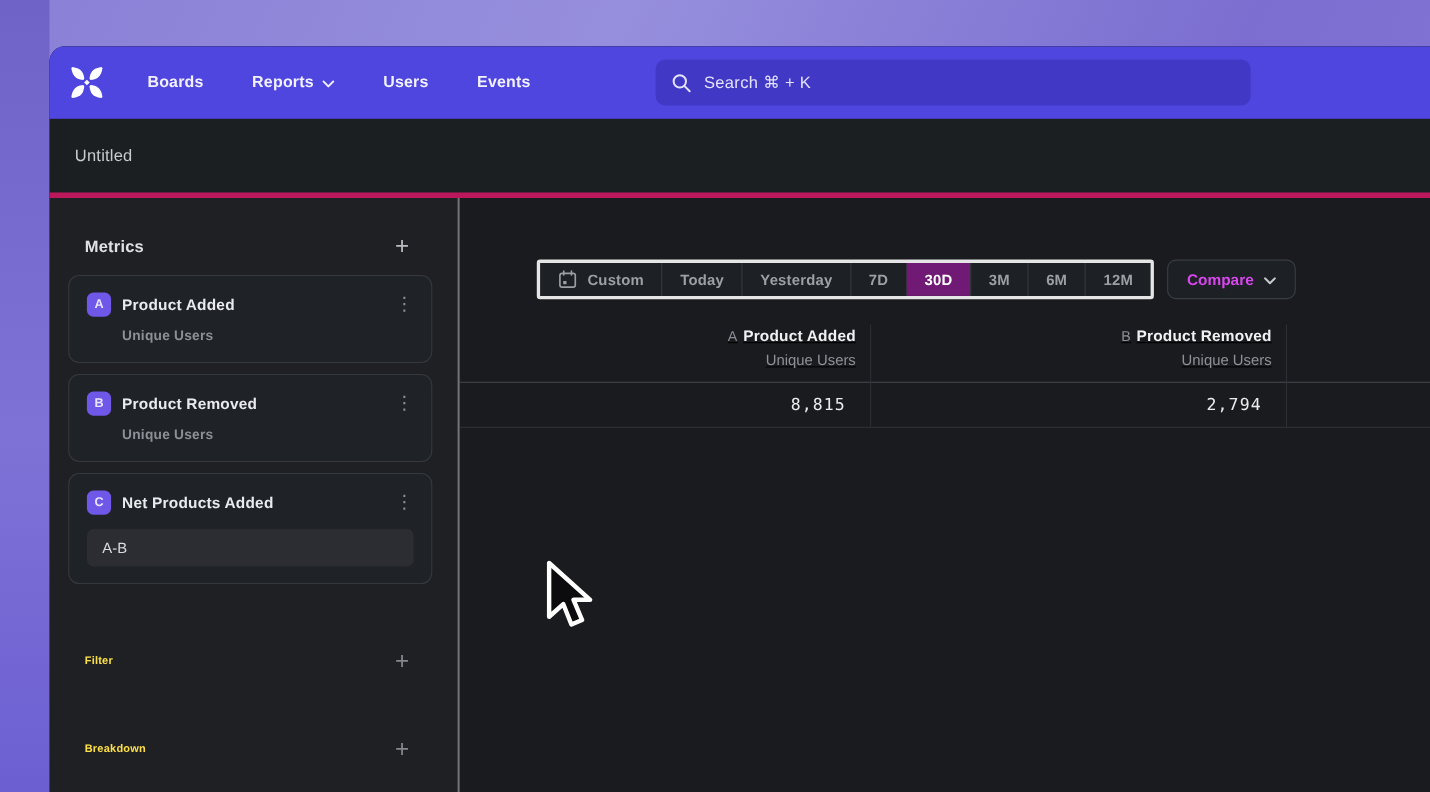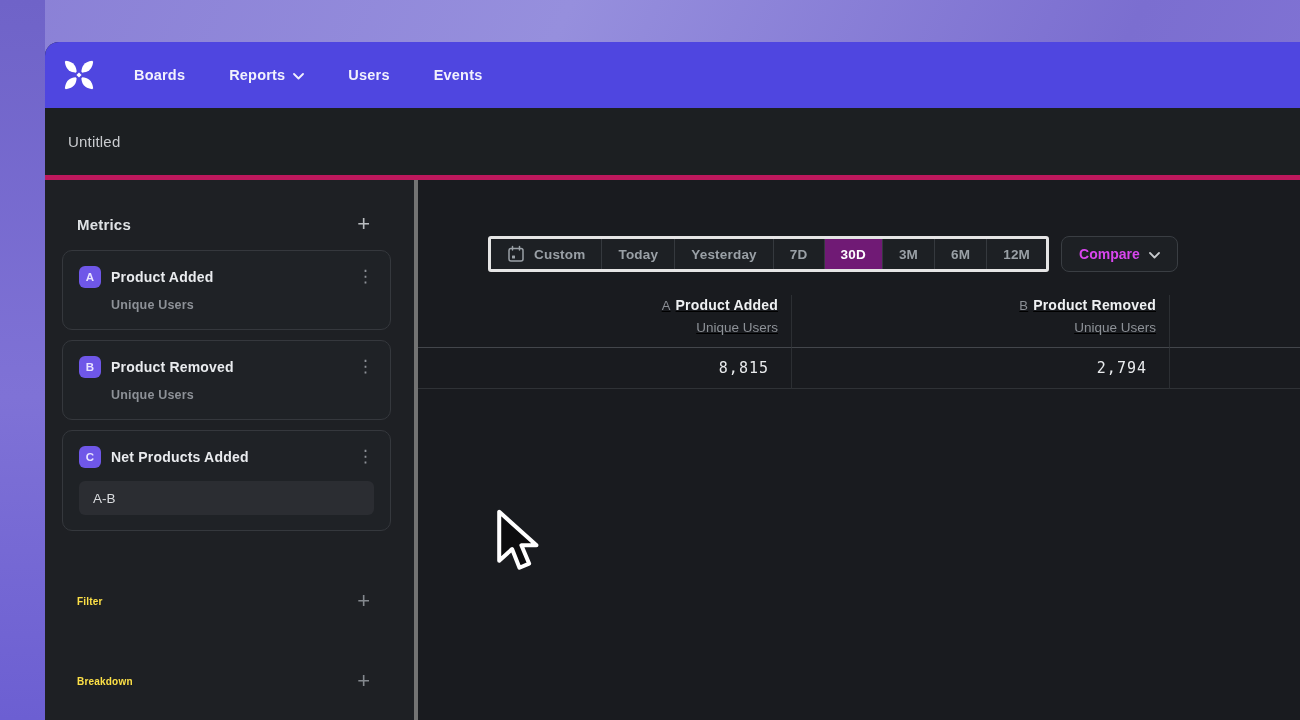--- a/index.html
+++ b/index.html
@@ -40,21 +40,21 @@
   
   .doc-header {
     height:72px; flex:0 0 72px; background:#1c1f22;
     border-bottom:5px solid #be185d; display:flex; align-items:center; padding-left:23px;
   }
   .doc-title { color:#c9cbcf; font-size:15px; font-weight:500; letter-spacing:.2px; }
   
   .body { flex:1; display:flex; min-height:0; }
   .sidebar {
     width:373px; flex:0 0 373px; background:#1e2024;
-    border-right:4px solid #737373; padding-top:30px;
+    border-right:2px solid #737373; padding-top:30px;
   }
   .side-row {
     display:flex; align-items:center; justify-content:space-between;
     padding:0 44px 0 32px; height:28px;
   }
   .side-row.metrics { margin-bottom:12px; }
   .side-title { color:#dfe2e5; font-size:15px; font-weight:600; letter-spacing:.2px; }
   .side-label { color:#fde047; font-size:10px; font-weight:600; letter-spacing:.2px; }
   .plus { color:#b9bcc0; font-size:22px; font-weight:300; line-height:1; cursor:pointer; }
   .plus.dim { color:#84888e; }
@@ -144,20 +144,27 @@
               <path d="M1 1 L5.5 5.5 L10 1" fill="none" stroke="#f2f1fd" stroke-width="1.8" stroke-linecap="round" stroke-linejoin="round"></path>
             </svg>
         </div>
         <div class="nav-item">
           <span>Users</span>
         </div>
         <div class="nav-item">
           <span>Events</span>
         </div>
       </div>
+      <div class="searchbar">
+        <svg class="mag" viewBox="0 0 19 19">
+          <circle cx="8" cy="8" r="5.6" fill="none" stroke="#e4e3fb" stroke-width="1.8"></circle>
+          <path d="M12.3 12.3 L17 17" stroke="#e4e3fb" stroke-width="1.8" stroke-linecap="round"></path>
+        </svg>
+        <span class="search-text">Search  ⌘ + K</span>
+      </div>
     </div>
 
     <div class="doc-header">
       <span class="doc-title">Untitled</span>
     </div>
 
     <div class="body">
 
       <div class="sidebar">
         <div class="side-row metrics">

